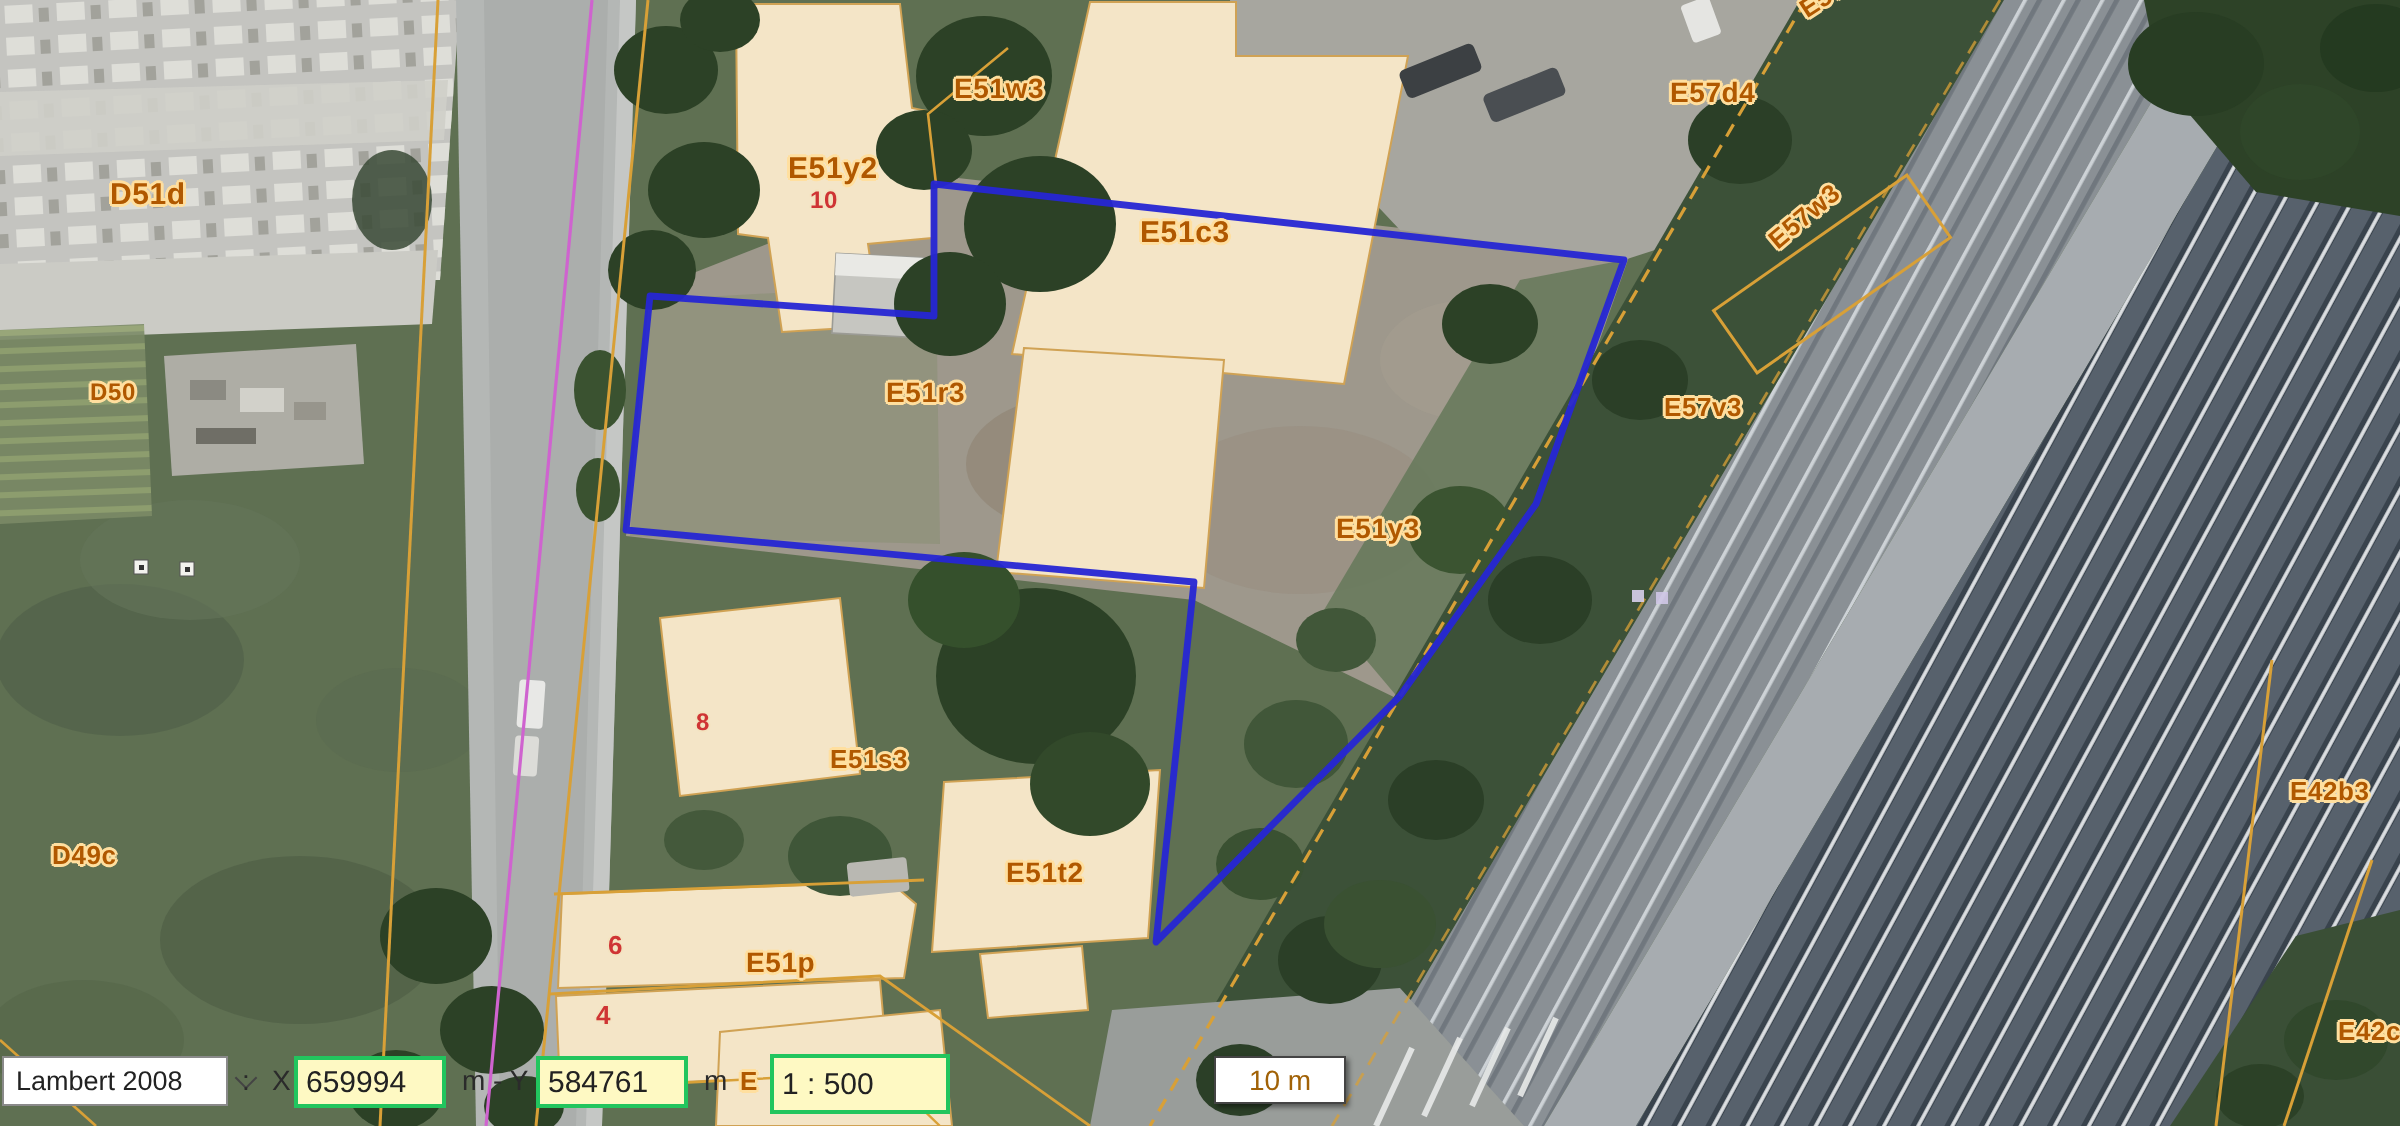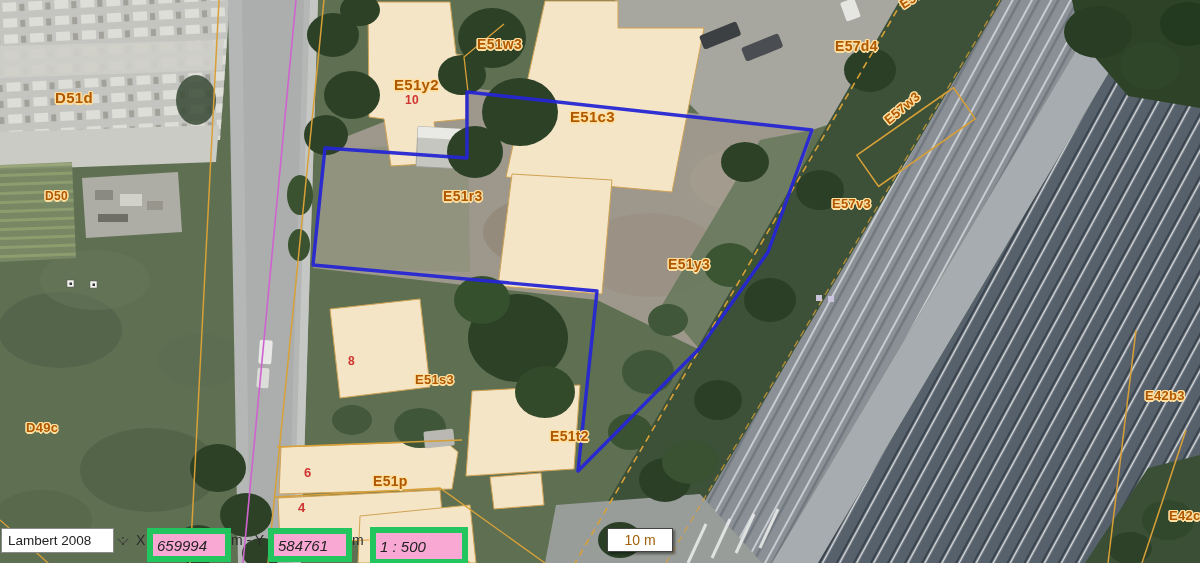--- a/index.html
+++ b/index.html
@@ -13,22 +13,22 @@
   .map-label.number{color:var(--num-red,#cf3434);
     text-shadow:-1px 0 #f3e3c0,1px 0 #f3e3c0,0 -1px #f3e3c0,0 1px #f3e3c0;}
   .toolbar{position:absolute;left:0;top:0;width:100%;height:100%;pointer-events:none;}
   .toolbar *{pointer-events:auto;}
   .crs-wrap{position:absolute;left:1px;top:528px;width:133px;height:25px;}
   select.crs{appearance:none;-webkit-appearance:none;width:113px;height:25px;font-size:13.5px;color:#222;
     padding:0 18px 0 6px;border:1px solid #8a8a8a;background:#fff;border-radius:0;font-family:"Liberation Sans",sans-serif;}
   .chev{position:absolute;right:7px;top:7px;width:7px;height:7px;border-right:1.6px solid #444;border-bottom:1.6px solid #444;
     transform:rotate(45deg);pointer-events:none;}
   .tb-t{position:absolute;top:532px;font-size:14px;color:#2b2b2b;pointer-events:none;}
-  .tb-in{position:absolute;top:528px;height:22px;border:6px solid #22c55e;background:#f9a8d4;font-size:15px;color:#222;
-    padding:0 4px;font-family:"Liberation Sans",sans-serif;font-style:italic;}
+  .tb-in{position:absolute;top:528px;height:22px;border:2px solid #22c55e;background:#fef9c3;font-size:15px;color:#222;
+    padding:0 4px;font-family:"Liberation Sans",sans-serif;}
   .tb-in.scale{top:527px;height:26px;font-size:15px;}
   .scalebar{position:absolute;left:607px;top:528px;width:64px;height:22px;background:#fff;border:1px solid #444;
     box-shadow:1.5px 1.5px 2.5px rgba(0,0,0,.45);display:flex;align-items:center;justify-content:center;
     font-size:14px;color:#a16207;}
 </style>
 </head>
 <body>
 
 <div class="stage">
   <svg class="base" viewBox="0 0 1200 563">
@@ -219,21 +219,21 @@
   <div id="labels-layer">
       <div class="map-label parcel" style="left: 55px; top: 53px; font-size: 15px; margin-top: 36px;">D51d</div>
       <div class="map-label parcel" style="left: 45px; top: 189px; font-size: 12px;">D50</div>
       <div class="map-label parcel" style="left: 26px; top: 420px; font-size: 13px;">D49c</div>
       <div class="map-label parcel" style="left: 382px; top: 76px; font-size: 15px; padding-left: 12px;">E51y2</div>
       <div class="map-label parcel" style="left: 477px; top: 36px; font-size: 14px;">E51w3</div>
       <div class="map-label parcel" style="left: 570px; top: 68px; font-size: 15px; margin-top: 40px;">E51c3</div>
       <div class="map-label parcel" style="left: 443px; top: 188px; font-size: 14px;">E51r3</div>
       <div class="map-label parcel" style="left: 668px; top: 256px; font-size: 14px; text-align: right;">E51y3</div>
       <div class="map-label parcel" style="left: 415px; top: 372px; font-size: 13px;">E51s3</div>
-      <div class="map-label parcel" style="left: 503px; top: 428px; font-size: 14px; margin-left: 47px;">E51t2</div>
+      <div class="map-label parcel" style="left: 503px; top: 428px; font-size: 14px;">E51t2</div>
       <div class="map-label parcel" style="left: 373px; top: 473px; font-size: 14px;">E51p</div>
       <div class="map-label parcel" style="left: 835px; top: 38px; font-size: 14px;">E57d4</div>
       <div class="map-label parcel" style="left: 901px; top: -2px; font-size: 13px; transform: rotate(-33deg);">E57g4</div>
       <div class="map-label parcel" style="left: 886px; top: 114px; font-size: 13px; transform: rotate(-40deg);">E57w3</div>
       <div class="map-label parcel" style="left: 832px; top: 196px; font-size: 13px;">E57v3</div>
       <div class="map-label parcel" style="left: 1145px; top: 388px; font-size: 13px;">E42b3</div>
       <div class="map-label parcel" style="left: 1169px; top: 508px; font-size: 13px;">E42c</div>
       <div class="map-label parcel" style="left: 370px; top: 533px; font-size: 13px;">E</div>
       <div class="map-label number" style="left: 405px; top: 93px; font-size: 12px;">10</div>
       <div class="map-label number" style="left: 348px; top: 354px; font-size: 12px;">8</div>
@@ -247,19 +247,19 @@
         <option>Lambert 2008</option>
       </select>
       <span class="chev"></span>
     </div>
     <span class="tb-t" style="left:121px">:</span>
     <span class="tb-t" style="left:136px">X</span>
     <input class="tb-in" style="left: 147px; width: 64px;" value="659994">
     <span class="tb-t" style="left:231px">m - Y</span>
     <input class="tb-in" style="left: 268px; width: 64px;" value="584761">
     <span class="tb-t" style="left:352px">m</span>
-    <input class="tb-in scale" style="left: 370px; width: 78px;" value="1 : 500">
+    <input class="tb-in scale" style="left: 385px; width: 78px;" value="1 : 500">
   </div>
 
   <div class="scalebar">
     <span>10 m</span>
   </div>
 </div>
 
 </body></html>

